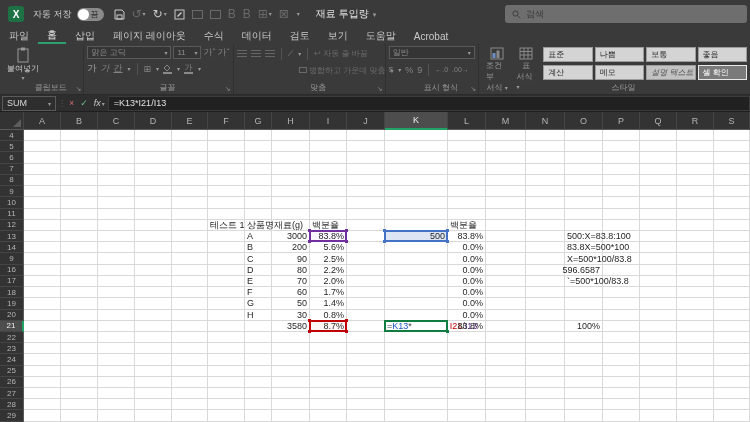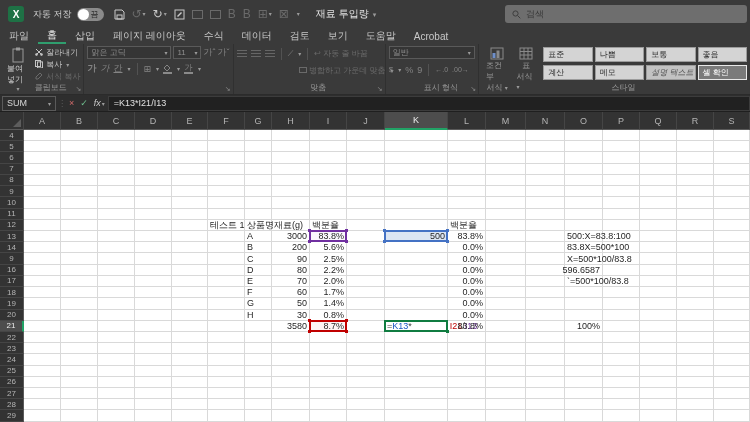--- a/index.html
+++ b/index.html
@@ -144,44 +144,20 @@
     <div class="rgroup" style="width:86px;">
       <div class="gbody">
         <div class="bigbtn">
           <svg width="14" height="16" viewBox="0 0 14 16">
               <rect x="2" y="2" width="10" height="13" fill="none" stroke="#9a9a9a"></rect>
               <rect x="5" y="0.5" width="4" height="3" fill="#9a9a9a"></rect>
             </svg>
           <span>붙여넣기</span>
           <span class="qcaret">▾</span>
         </div>
-        <div class="minicol">
-          <div class="minirow">
-            <svg width="8" height="8" viewBox="0 0 8 8">
-                <path d="M1 1l6 6M7 1L1 7" stroke="#c4c4c4" fill="none"></path>
-                <circle cx="1.5" cy="6.5" r="1" fill="none" stroke="#c4c4c4"></circle>
-                <circle cx="6.5" cy="6.5" r="1" fill="none" stroke="#c4c4c4"></circle>
-              </svg>
-            <span>잘라내기</span>
-          </div>
-          <div class="minirow">
-            <svg width="8" height="8" viewBox="0 0 8 8">
-                <rect x="0.5" y="0.5" width="5" height="6" fill="none" stroke="#c4c4c4"></rect>
-                <rect x="2.5" y="1.9" width="5" height="6" fill="none" stroke="#c4c4c4"></rect>
-              </svg>
-            <span>복사</span>
-              <span class="qcaret">▾</span>
-          </div>
-          <div class="minirow dis">
-            <svg width="8" height="8" viewBox="0 0 8 8">
-                <path d="M1 5l4-4 2 2-4 4H1z" fill="none" stroke="#6a6a6a"></path>
-              </svg>
-            <span>서식 복사</span>
-          </div>
-        </div>
       </div>
       <span class="glabel">클립보드</span>
       <span class="launcher">↘</span>
     </div>
 
     <div class="rgroup" style="width:152px;">
       <div style="display:flex;gap:2px;">
         <div class="combo" style="width:84px;">
             <span>맑은 고딕</span>
             <span class="qcaret">▾</span>
@@ -207,20 +183,21 @@
             </svg>
             <span class="bar"></span>
           </span>
           <span class="qcaret">▾</span>
         <span class="colorbar">
             <span style="font-size:8px;line-height:7px;">가</span>
             <span class="bar"></span>
           </span>
           <span class="qcaret">▾</span>
       </div>
+      <span class="glabel">글꼴</span>
       <span class="launcher">↘</span>
     </div>
 
     <div class="rgroup" style="width:152px;">
       <div class="btnrow">
         <span class="bars dim"></span>
         <span class="bars dim"></span>
         <span class="bars dim"></span>
         <span class="vsep"></span>
         <span style="font-size:8px;">⟋</span>

